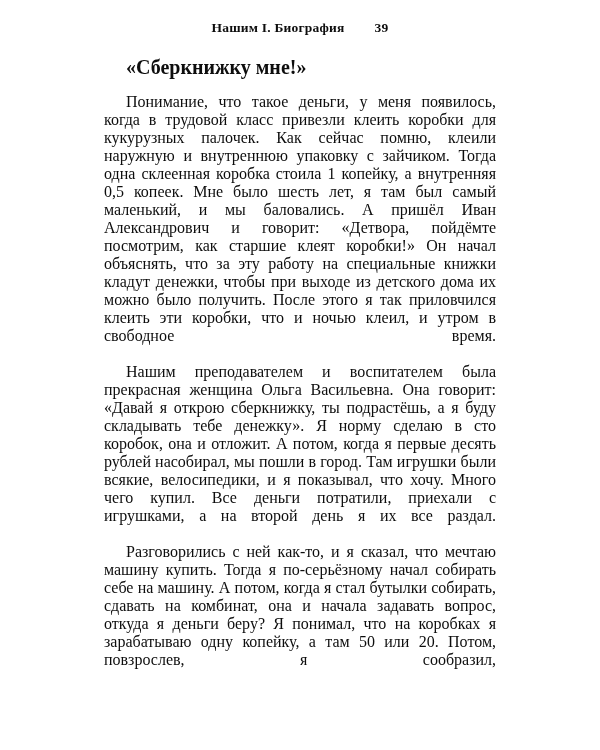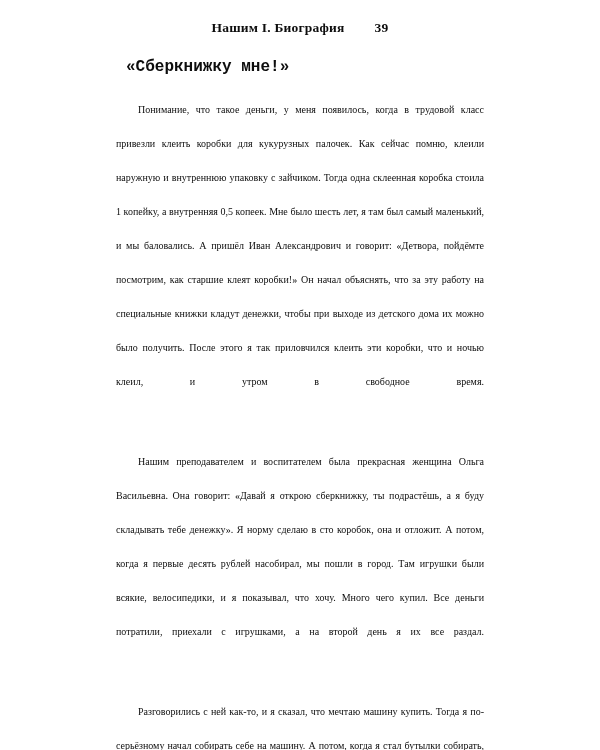--- a/index.html
+++ b/index.html
@@ -38,31 +38,30 @@
     margin-left: 30px;
     font-weight: bold;
   }
   .text-block {
     position: absolute;
     top: 55px;
     left: 104px;
     width: 392px;
   }
   .subhead {
-    font-size: 16px;
+    font-size: 20px;
     font-weight: bold;
     margin: 0 0 14px 0;
     text-indent: 22px;
     line-height: 24.2px;
-    font-family: Liberation Mono, monospace;
   }
   p.body-par {
-    margin: 12px;
-    font-size: 10px;
-    line-height: 34px;
+    margin: 0;
+    font-size: 16px;
+    line-height: 18px;
     text-align: justify;
     text-indent: 22px;
     hyphens: none;
     word-spacing: 0px;
   }
   
   p.body-par::after {
     content: "";
     display: inline-block;
     width: 100%;

